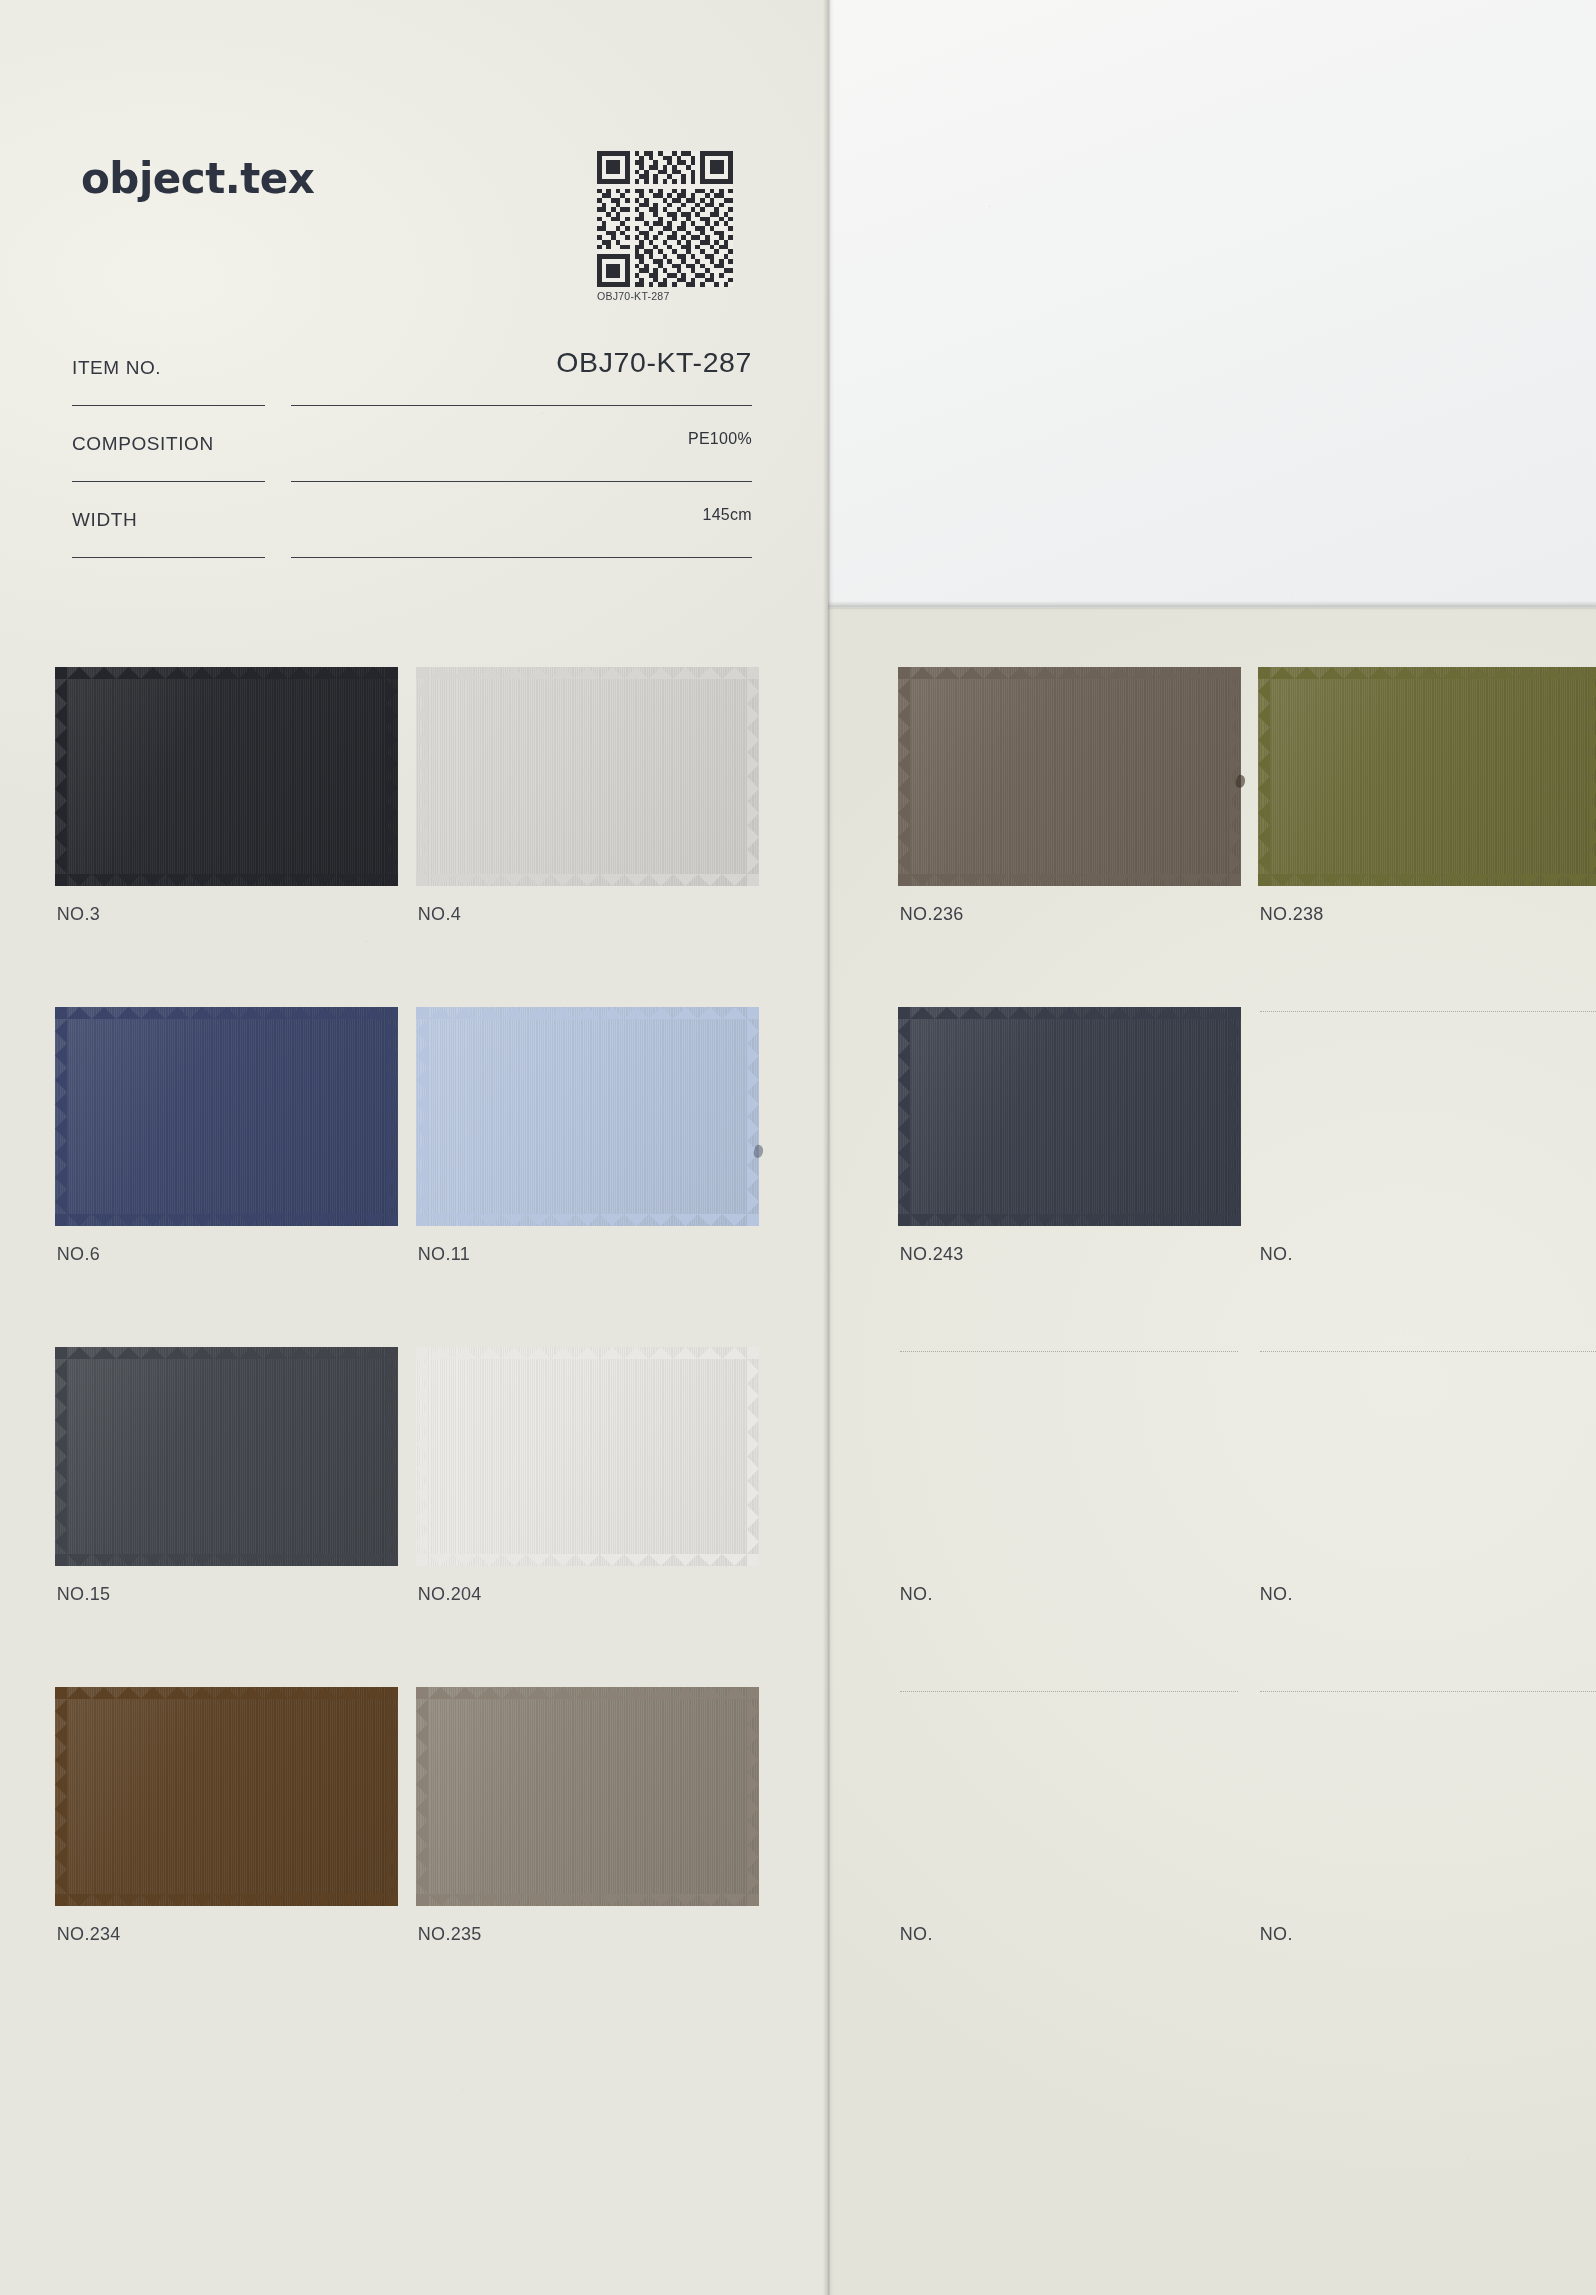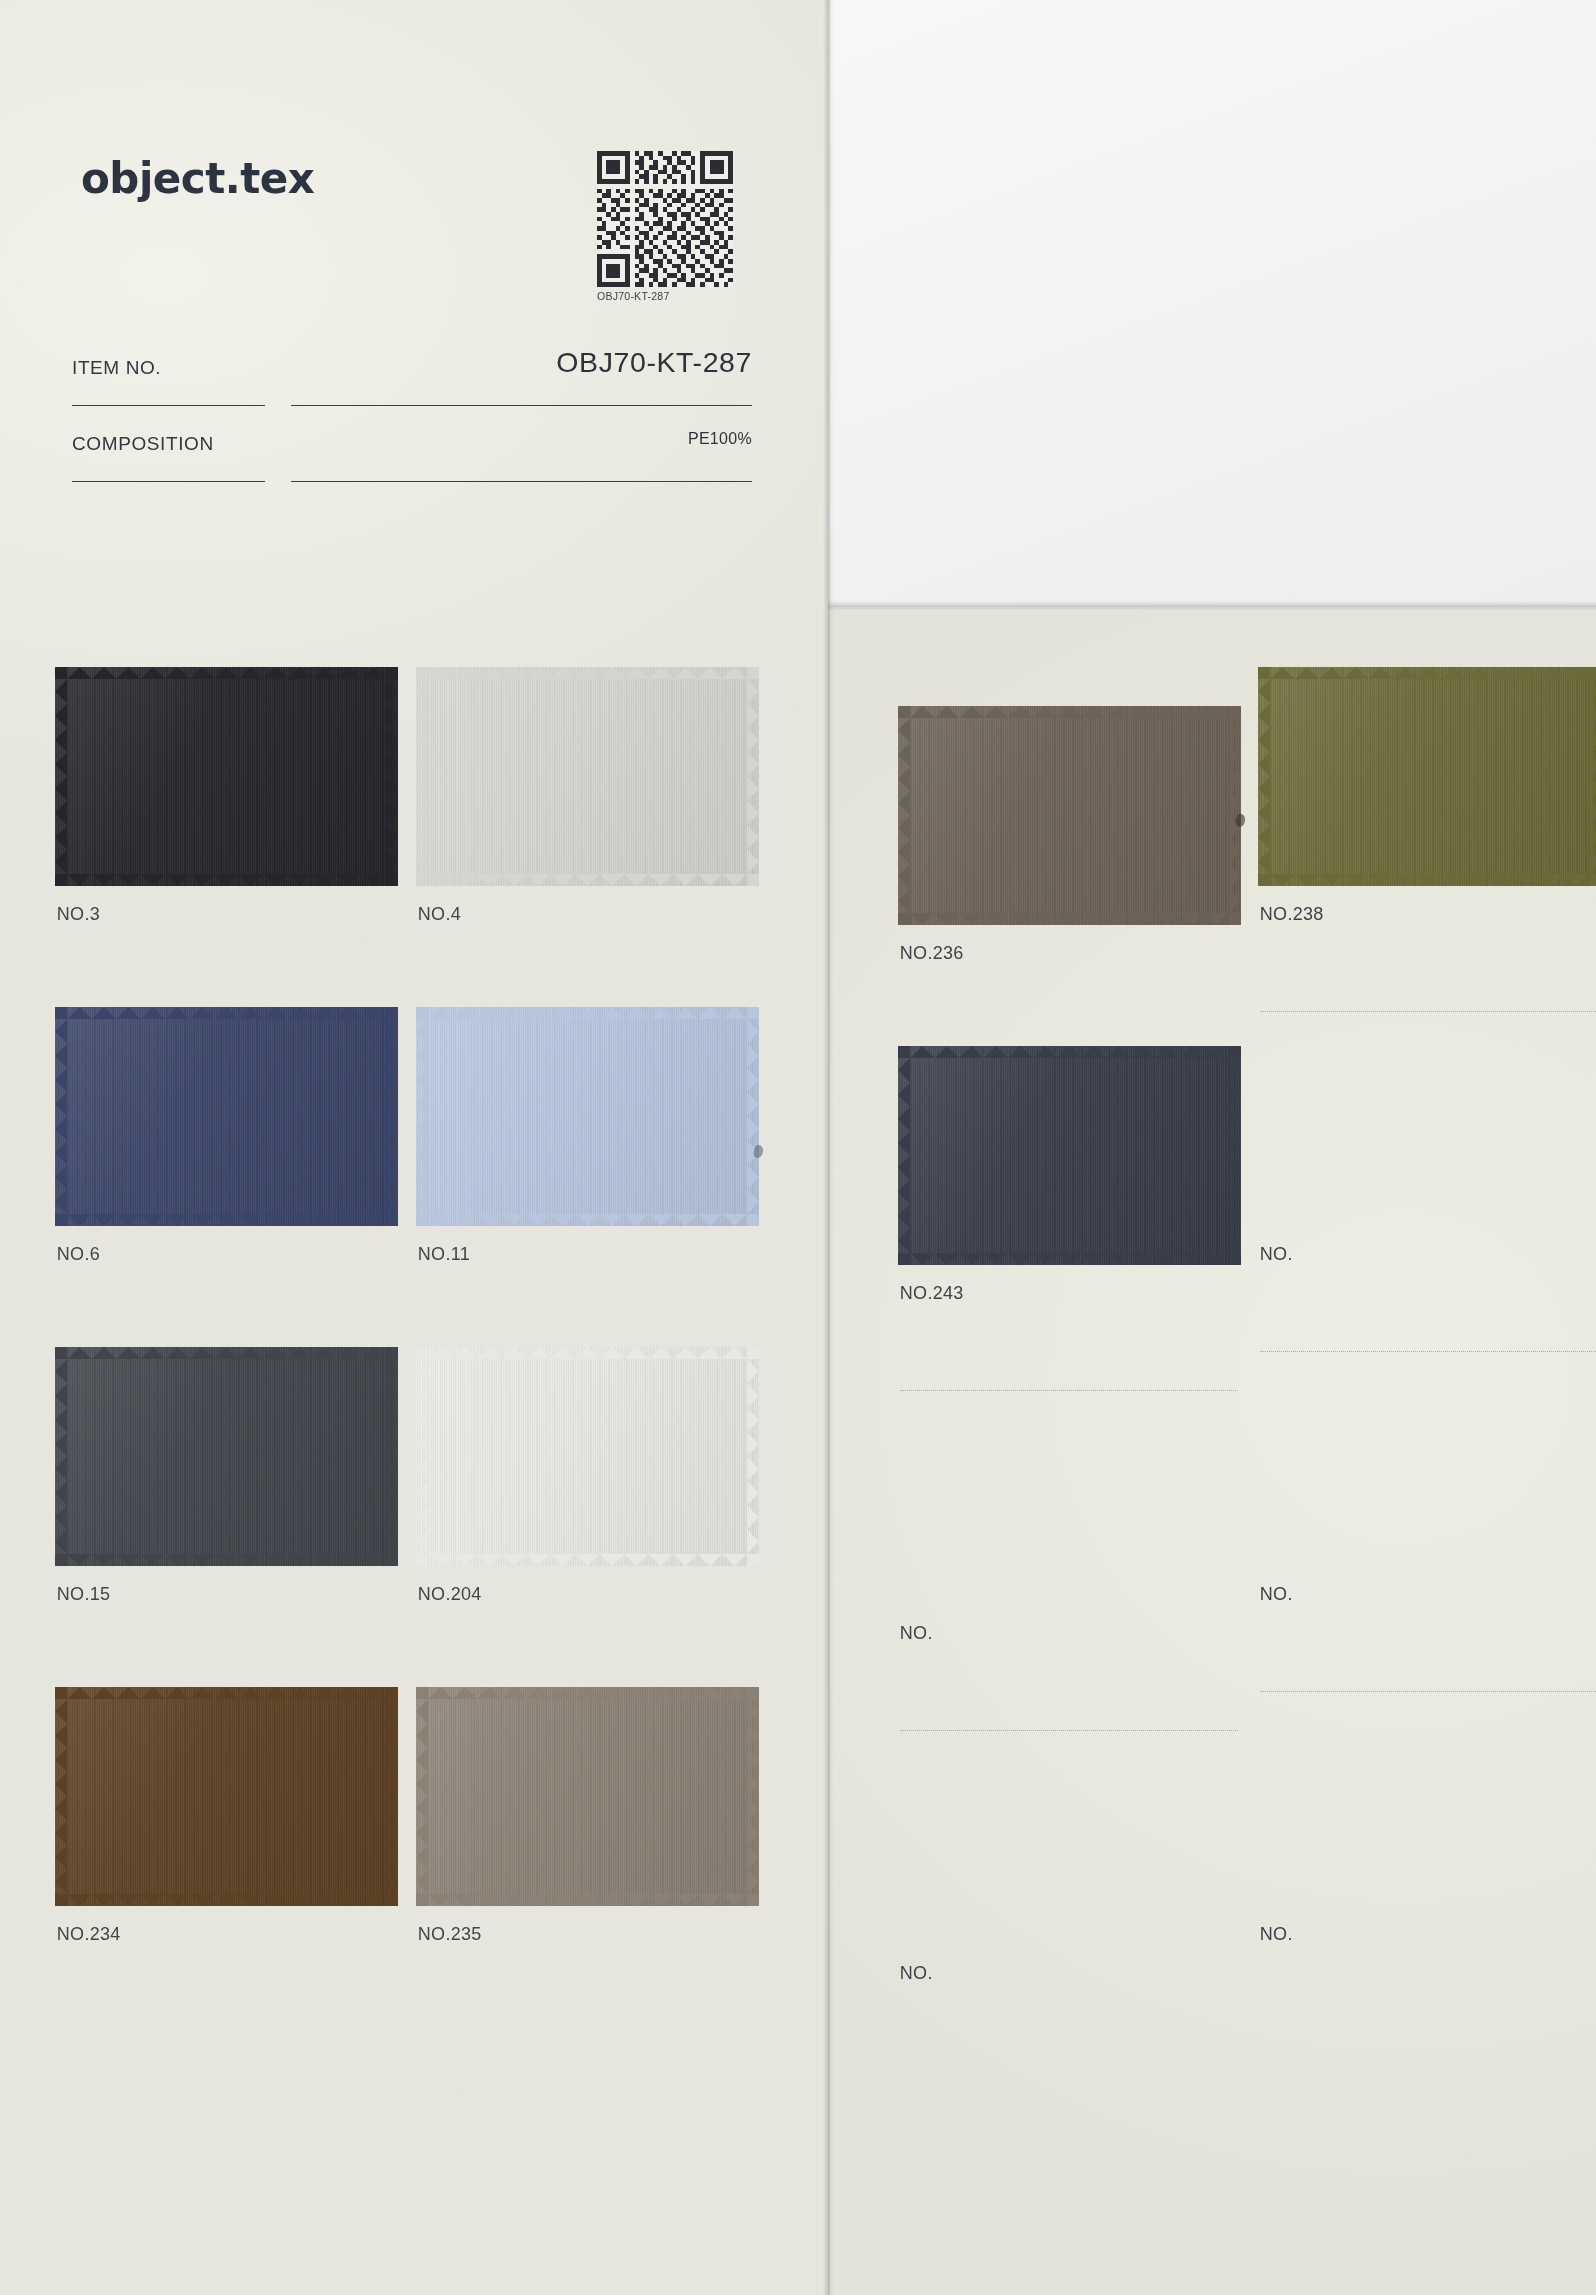--- a/index.html
+++ b/index.html
@@ -98,21 +98,21 @@
     font-size:28.5px;letter-spacing:0.6px;top:-3.7px;color:#2c313a;
   }
   .spec-value sup{font-size:.62em;vertical-align:super;}
 
   
   #grid{position:absolute;left:0;top:667px;width:1596px;}
   .grid-row{position:relative;height:340px;}
   .slot{position:absolute;top:0;width:358px;height:340px;}
   .slot.c0{left:55px;}
   .slot.c1{left:416px;}
-  .slot.c2{left:898px;margin-top:39px;}
+  .slot.c2{left:898px;}
   .slot.c3{left:1258px;}
 
   .swatch-wrap{position:absolute;left:0;top:0;width:343px;height:219px;}
   .swatch{
     position:absolute;left:0;top:0;width:100%;height:100%;
   }
   .swatch .body{
     position:absolute;left:0;top:0;right:0;bottom:0;
   }
   
@@ -223,20 +223,26 @@
         <div class="spec-value big">OBJ70-KT-287</div>
         <div class="spec-rule-left"></div>
         <div class="spec-rule-right"></div>
       </div>
       <div class="spec-row">
         <div class="spec-label">COMPOSITION</div>
         <div class="spec-value">PE100%</div>
         <div class="spec-rule-left"></div>
         <div class="spec-rule-right"></div>
       </div>
+      <div class="spec-row">
+        <div class="spec-label">WIDTH</div>
+        <div class="spec-value">145cm</div>
+        <div class="spec-rule-left"></div>
+        <div class="spec-rule-right"></div>
+      </div>
     </div>
 
   <div id="grid">
       <div class="grid-row">
         <div class="slot c0">
           <div class="swatch-wrap">
             <div class="swatch">
               <div class="body" style="background: rgb(36, 38, 43);">
                 <div class="weave"></div>
                 <div class="sheen"></div>

